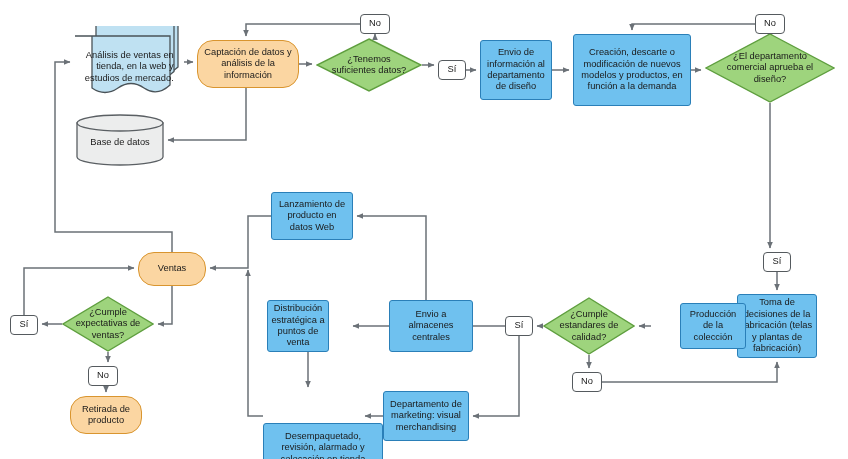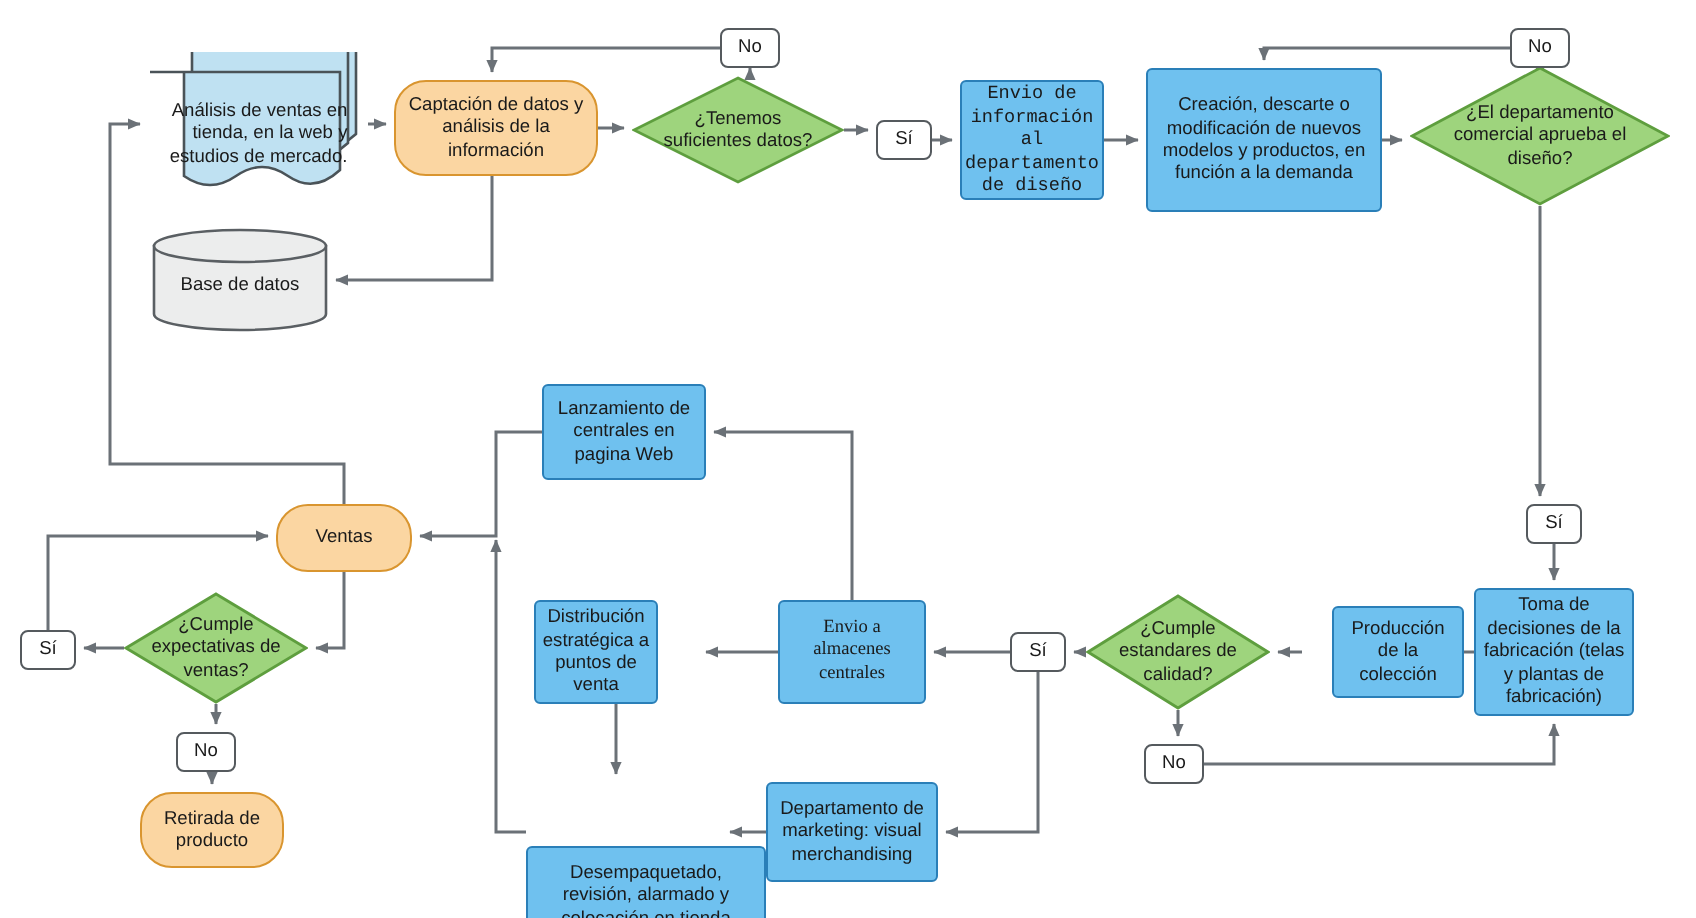--- a/index.html
+++ b/index.html
@@ -125,51 +125,51 @@
 
   <div class="node term" style="left:197px;top:40px;width:102px;height:48px;">Captación de datos y análisis de la información</div>
 
   <div class="node dec" style="left:316px;top:38px;width:106px;height:54px;">
     <svg class="dshape" viewBox="0 0 106 54" preserveAspectRatio="none">
       <polygon points="53,1 105,27 53,53 1,27" fill="#9ed47d" stroke="#5e9e3e" stroke-width="1.4"></polygon>
     </svg>
     <span class="dtext">¿Tenemos suficientes datos?</span>
   </div>
 
-  <div class="node proc" style="left:480px;top:40px;width:72px;height:60px;font-family:Liberation Mono, monospace;">Envio de información al departamento de diseño</div>
+  <div class="node proc" style="left:480px;top:40px;width:72px;height:60px;">Envio de información al departamento de diseño</div>
 
   <div class="node proc" style="left:573px;top:34px;width:118px;height:72px;">Creación, descarte o modificación de nuevos modelos y productos, en función a la demanda</div>
 
   <div class="node dec" style="left:705px;top:33px;width:130px;height:70px;">
     <svg class="dshape" viewBox="0 0 130 70" preserveAspectRatio="none">
       <polygon points="65,1 129,35 65,69 1,35" fill="#9ed47d" stroke="#5e9e3e" stroke-width="1.4"></polygon>
     </svg>
     <span class="dtext" style="width:74%;">¿El departamento comercial aprueba el diseño?</span>
   </div>
 
   <div class="node proc" style="left:737px;top:294px;width:80px;height:64px;">Toma de decisiones de la fabricación (telas y plantas de fabricación)</div>
 
-  <div class="node proc" style="left:666px;top:303px;width:66px;height:46px;">Producción de la colección</div>
+  <div class="node proc" style="left:680px;top:303px;width:66px;height:46px;">Producción de la colección</div>
 
   <div class="node dec" style="left:543px;top:297px;width:92px;height:58px;">
     <svg class="dshape" viewBox="0 0 92 58" preserveAspectRatio="none">
       <polygon points="46,1 91,29 46,57 1,29" fill="#9ed47d" stroke="#5e9e3e" stroke-width="1.4"></polygon>
     </svg>
     <span class="dtext">¿Cumple estandares de calidad?</span>
   </div>
 
-  <div class="node proc" style="left:389px;top:300px;width:74px;height:52px;font-family:Liberation Serif, serif;">Envio a almacenes centrales</div>
+  <div class="node proc" style="left:389px;top:300px;width:84px;height:52px;">Envio a almacenes centrales</div>
 
   <div class="node proc" style="left:267px;top:300px;width:62px;height:52px;">Distribución estratégica a puntos de venta</div>
 
   <div class="node proc" style="left:263px;top:391px;width:120px;height:50px;margin-top:32px;">Desempaquetado, revisión, alarmado y colocación en tienda</div>
 
   <div class="node proc" style="left:383px;top:391px;width:86px;height:50px;">Departamento de marketing: visual merchandising</div>
 
-  <div class="node proc" style="left:271px;top:192px;width:82px;height:48px;">Lanzamiento de centrales en pagina Web</div>
+  <div class="node proc" style="left:271px;top:192px;width:82px;height:48px;">Lanzamiento de producto en datos Web</div>
 
   <div class="node term" style="left:138px;top:252px;width:68px;height:34px;">Ventas</div>
 
   <div class="node dec" style="left:62px;top:296px;width:92px;height:56px;">
     <svg class="dshape" viewBox="0 0 92 56" preserveAspectRatio="none">
       <polygon points="46,1 91,28 46,55 1,28" fill="#9ed47d" stroke="#5e9e3e" stroke-width="1.4"></polygon>
     </svg>
     <span class="dtext">¿Cumple expectativas de ventas?</span>
   </div>
 

